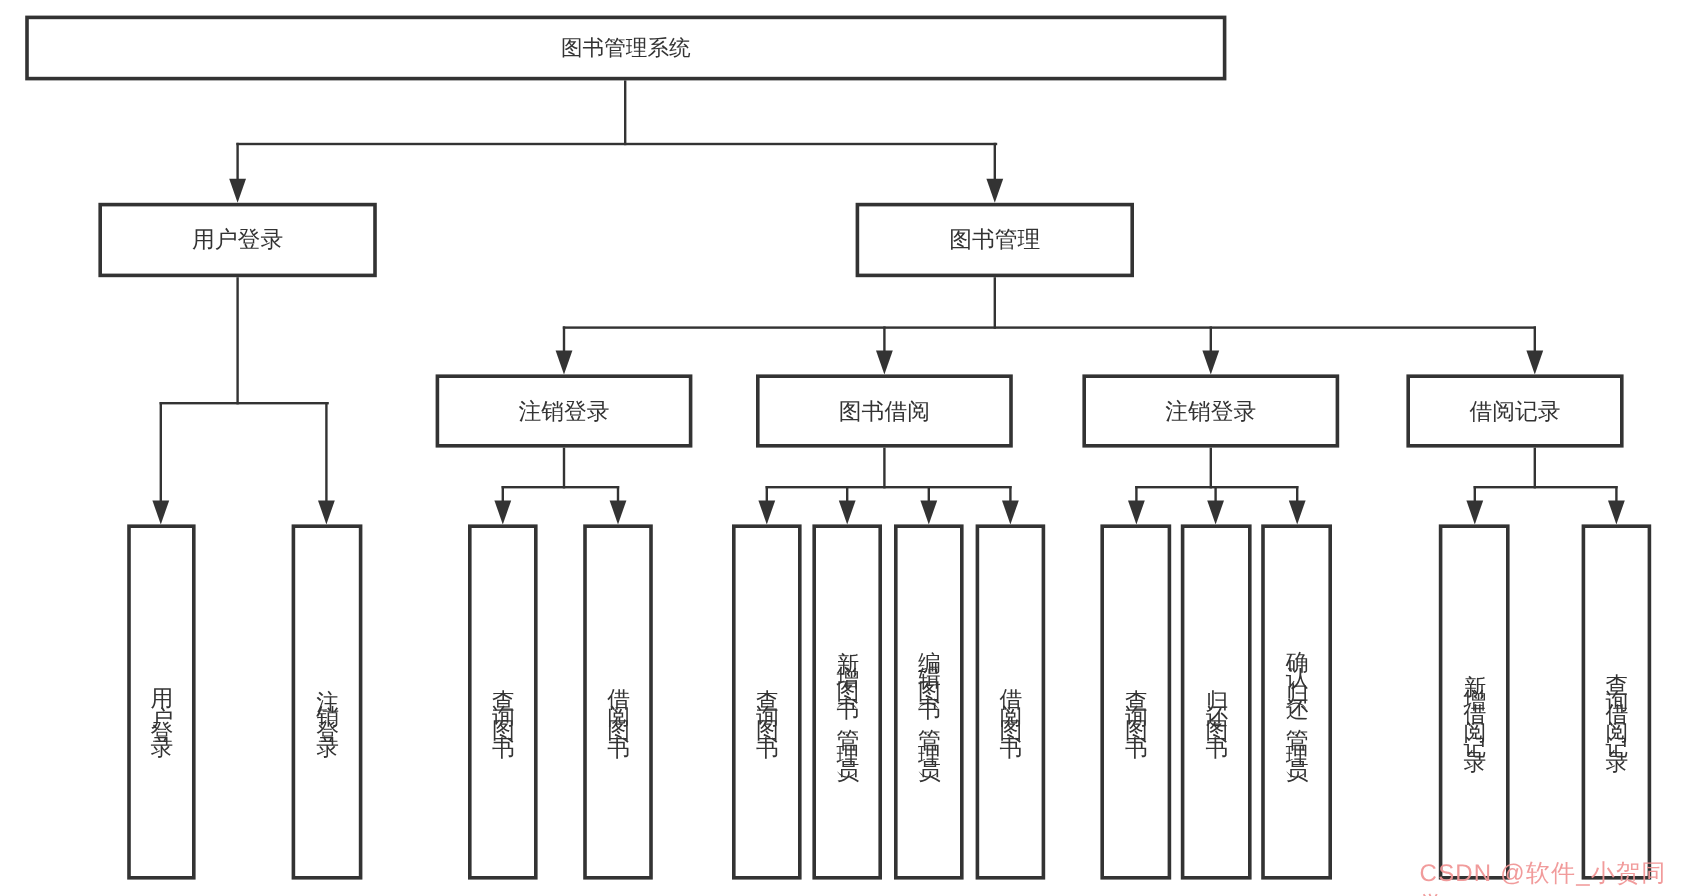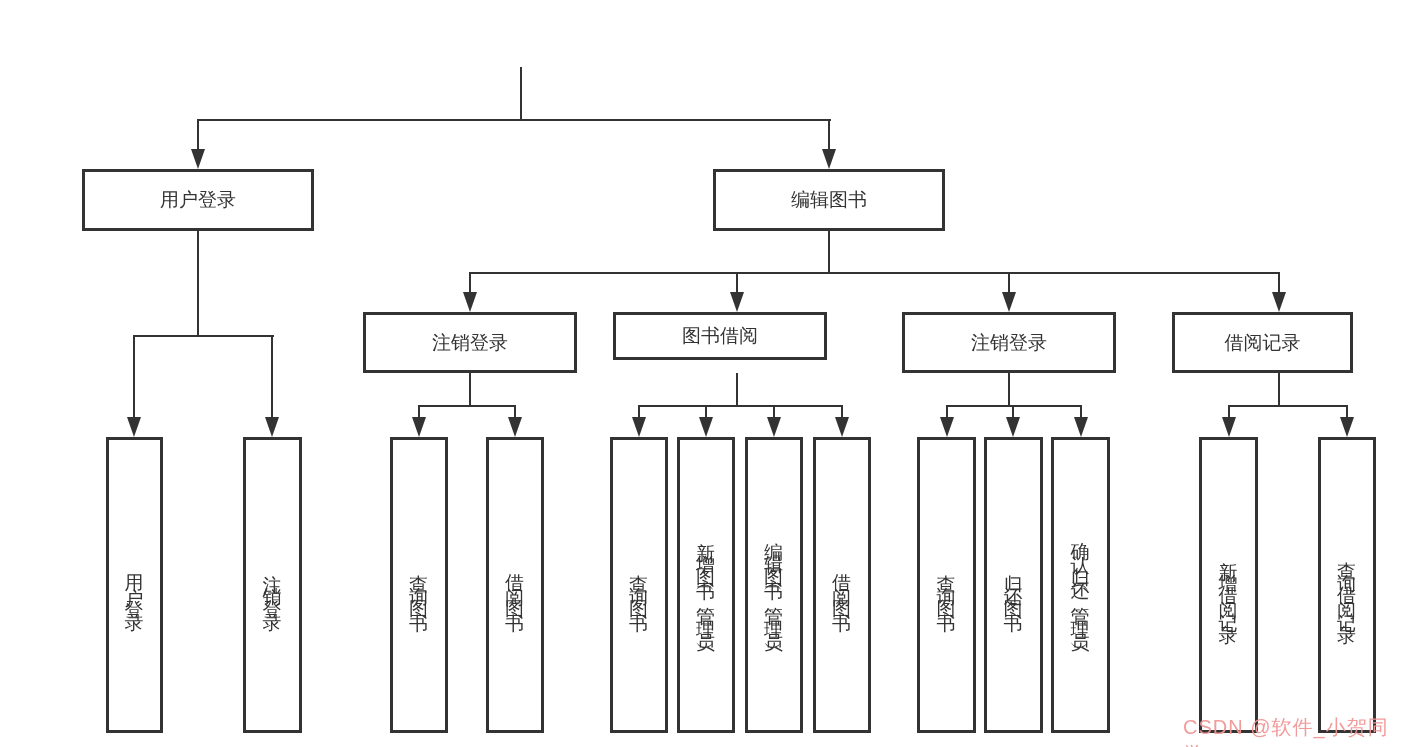--- a/index.html
+++ b/index.html
@@ -27,33 +27,36 @@
   .watermark{
     position:absolute;left:1183px;top:714px;z-index:5;
     font-size:20px;letter-spacing:1px;color:rgba(240,150,150,0.95);
   }
 </style>
 </head>
 <body>
 
 <div id="stage">
 
+  <div class="box root" style="left:21px;top:13px;width:1001px;height:54px">
+    <span>图书管理系统</span>
+  </div>
 
   <div class="vl" style="left:520px;top:67px;height:54px"></div>
   <div class="hl" style="left:197px;top:119px;width:634px"></div>
   <div class="vl" style="left:197px;top:119px;height:32px"></div>
   <div class="vl" style="left:828px;top:119px;height:32px"></div>
   <div class="ar" style="left:191px;top:149px"></div>
   <div class="ar" style="left:822px;top:149px"></div>
 
   <div class="box" style="left:82px;top:169px;width:232px;height:62px">
     <span>用户登录</span>
   </div>
   <div class="box" style="left:713px;top:169px;width:232px;height:62px">
-    <span>编辑图书</span>
+    <span>图书管理</span>
   </div>
 
   <div class="vl" style="left:197px;top:231px;height:106px"></div>
   <div class="hl" style="left:133px;top:335px;width:141px"></div>
   <div class="vl" style="left:133px;top:335px;height:84px"></div>
   <div class="vl" style="left:271px;top:335px;height:84px"></div>
   <div class="ar" style="left:127px;top:417px"></div>
   <div class="ar" style="left:265px;top:417px"></div>
 
   <div class="vl" style="left:828px;top:231px;height:43px"></div>
@@ -63,21 +66,21 @@
   <div class="vl" style="left:1008px;top:272px;height:22px"></div>
   <div class="vl" style="left:1278px;top:272px;height:22px"></div>
   <div class="ar" style="left:463px;top:292px"></div>
   <div class="ar" style="left:730px;top:292px"></div>
   <div class="ar" style="left:1002px;top:292px"></div>
   <div class="ar" style="left:1272px;top:292px"></div>
 
   <div class="box" style="left:363px;top:312px;width:214px;height:61px">
     <span>注销登录</span>
   </div>
-  <div class="box" style="left:613px;top:312px;width:214px;height:48px">
+  <div class="box" style="left:630px;top:312px;width:214px;height:61px">
     <span>图书借阅</span>
   </div>
   <div class="box" style="left:902px;top:312px;width:214px;height:61px">
     <span>注销登录</span>
   </div>
   <div class="box" style="left:1172px;top:312px;width:181px;height:61px">
     <span>借阅记录</span>
   </div>
 
   <div class="vl" style="left:469px;top:373px;height:34px"></div>

